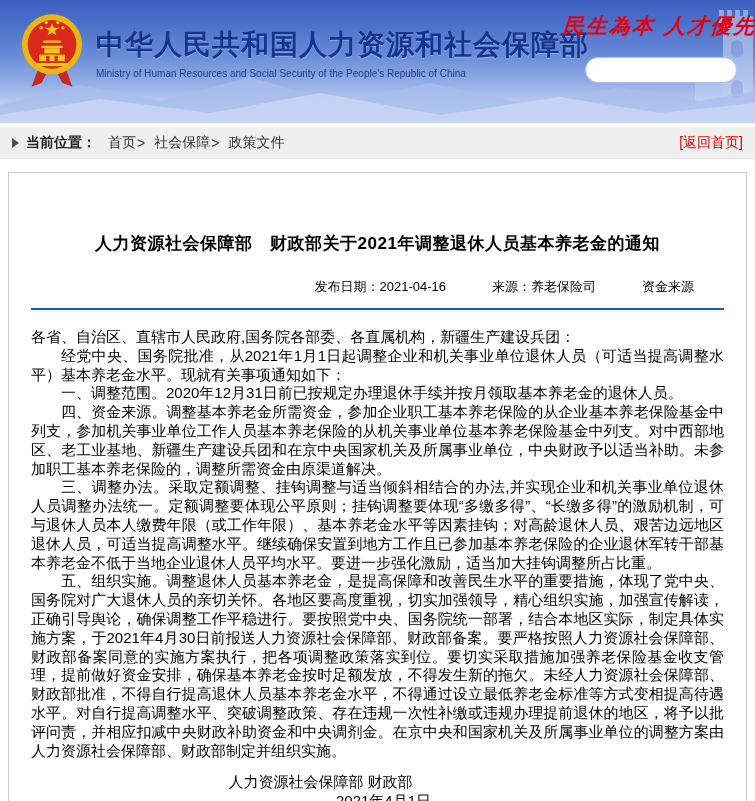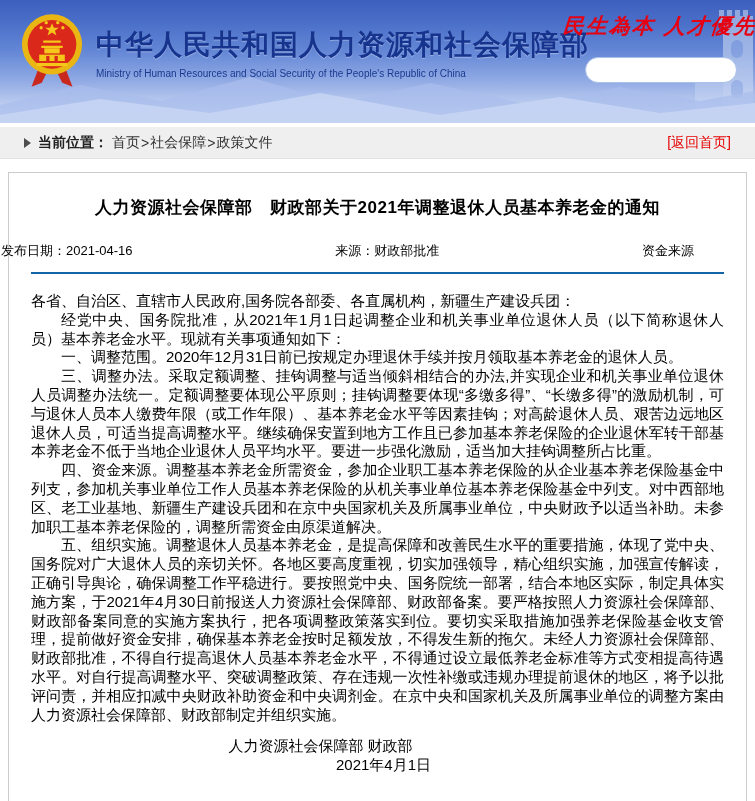--- a/index.html
+++ b/index.html
@@ -19,34 +19,34 @@
   .slogan { position:absolute; left:563px; top:12px; width:190px; font-size:21px; font-weight:bold;
     color:#e60012; font-style:italic; letter-spacing:2px; white-space:nowrap;
     font-family:"DejaVu Serif","Liberation Serif",serif; transform:skewX(-4deg); }
   .searchbox { position:absolute; left:585px; top:57px; width:152px; height:26px; background:#fff;
     border:1px solid #a9c0e8; border-radius:13px; display:flex; align-items:center; }
   .searchbox input { flex:1; border:none; outline:none; background:transparent; height:20px;
     padding:0 4px 0 12px; font-size:12px; }
 
   
   .breadcrumb-bar { width:755px; height:32px; background:#efefef; border-bottom:1px solid #e2e2e2;
-    display:flex; align-items:center; padding:0 24px; font-size:14px; color:#333; margin-top:4px; }
+    display:flex; align-items:center; padding:0 12px; font-size:14px; color:#333; margin-top:4px; }
   .tri { width:0; height:0; border-left:7px solid #4d4d4d; border-top:5px solid transparent;
     border-bottom:5px solid transparent; margin-right:7px; }
   .bc-label { font-weight:bold; color:#222; margin-right:4px; }
-  .bc-link { color:#333; text-decoration:none; cursor:pointer; }
+  .bc-link { color:#333; text-decoration:none; cursor:pointer;margin-left:8px; }
   .bc-sep { color:#333; margin:0 1px; }
   .return-home { margin-left:auto; color:#e60000; text-decoration:none; cursor:pointer; font-size:14px;text-align:right; }
 
   
   .content-box { margin:13px 8px 0 8px; width:739px; min-height:660px; background:#fff;
     border:1px solid #cccccc; padding:24px 22px 0 22px; }
   .article-title { text-align:center; font-size:17px; font-weight:bold; color:#000;
-    line-height:1.3; letter-spacing:.5px; }
-  .meta-row { display:flex; justify-content:space-between; gap:46px; margin-top:23px; font-size:13px;
+    line-height:1.3; letter-spacing:.5px;margin-top:36px; }
+  .meta-row { display:flex; justify-content:flex-end; gap:46px; margin-top:23px; font-size:13px;
     color:#000; transform:translateX(-30px); }
   .meta-row .print { cursor:pointer; }
   .blue-divider { border:none; border-top:2px solid #1464a8; margin-top:12px; }
 
   .doc { margin-top:18px; font-size:15px; line-height:18.8px; color:#000; text-align:justify; }
   .doc p { margin:0; text-indent:2em; }
   .doc p.no-indent { text-indent:0; }
 
   .sig-block { margin-top:13px; font-size:15px; color:#000; }
   .sig-line1 { text-align:center; transform:translateX(-57px); }
@@ -119,32 +119,32 @@
   <span class="bc-sep">&gt;</span>
   <a class="bc-link">政策文件</a>
   <a class="return-home">[返回首页]</a>
 </nav>
 
 <main class="content-box">
   <h1 class="article-title">人力资源社会保障部　财政部关于2021年调整退休人员基本养老金的通知</h1>
 
   <div class="meta-row">
     <span>发布日期：2021-04-16</span>
-    <span>来源：财政部批准</span>
+    <span>来源：养老保险司</span>
     <span class="print">资金来源</span>
   </div>
 
   <hr class="blue-divider">
 
   <div class="doc">
     <p class="no-indent">各省、自治区、直辖市人民政府,国务院各部委、各直属机构，新疆生产建设兵团：</p>
-    <p>经党中央、国务院批准，从2021年1月1日起调整企业和机关事业单位退休人员（以下简称退休人员）基本养老金水平。现就有关事项通知如下：</p>
+    <p>经党中央、国务院批准，从2021年1月1日起调整企业和机关事业单位退休人员（可适当提高调整水平）基本养老金水平。现就有关事项通知如下：</p>
     <p>一、调整范围。2020年12月31日前已按规定办理退休手续并按月领取基本养老金的退休人员。</p>
+    <p>四、资金来源。调整基本养老金所需资金，参加企业职工基本养老保险的从企业基本养老保险基金中列支，参加机关事业单位工作人员基本养老保险的从机关事业单位基本养老保险基金中列支。对中西部地区、老工业基地、新疆生产建设兵团和在京中央国家机关及所属事业单位，中央财政予以适当补助。未参加职工基本养老保险的，调整所需资金由原渠道解决。</p>
     <p>三、调整办法。采取定额调整、挂钩调整与适当倾斜相结合的办法,并实现企业和机关事业单位退休人员调整办法统一。定额调整要体现公平原则；挂钩调整要体现“多缴多得”、“长缴多得”的激励机制，可与退休人员本人缴费年限（或工作年限）、基本养老金水平等因素挂钩；对高龄退休人员、艰苦边远地区退休人员，可适当提高调整水平。继续确保安置到地方工作且已参加基本养老保险的企业退休军转干部基本养老金不低于当地企业退休人员平均水平。要进一步强化激励，适当加大挂钩调整所占比重。</p>
-    <p>四、资金来源。调整基本养老金所需资金，参加企业职工基本养老保险的从企业基本养老保险基金中列支，参加机关事业单位工作人员基本养老保险的从机关事业单位基本养老保险基金中列支。对中西部地区、老工业基地、新疆生产建设兵团和在京中央国家机关及所属事业单位，中央财政予以适当补助。未参加职工基本养老保险的，调整所需资金由原渠道解决。</p>
     <p>五、组织实施。调整退休人员基本养老金，是提高保障和改善民生水平的重要措施，体现了党中央、国务院对广大退休人员的亲切关怀。各地区要高度重视，切实加强领导，精心组织实施，加强宣传解读，正确引导舆论，确保调整工作平稳进行。要按照党中央、国务院统一部署，结合本地区实际，制定具体实施方案，于2021年4月30日前报送人力资源社会保障部、财政部备案。要严格按照人力资源社会保障部、财政部备案同意的实施方案执行，把各项调整政策落实到位。要切实采取措施加强养老保险基金收支管理，提前做好资金安排，确保基本养老金按时足额发放，不得发生新的拖欠。未经人力资源社会保障部、财政部批准，不得自行提高退休人员基本养老金水平，不得通过设立最低养老金标准等方式变相提高待遇水平。对自行提高调整水平、突破调整政策、存在违规一次性补缴或违规办理提前退休的地区，将予以批评问责，并相应扣减中央财政补助资金和中央调剂金。在京中央和国家机关及所属事业单位的调整方案由人力资源社会保障部、财政部制定并组织实施。</p>
 
     <div class="sig-block">
       <div class="sig-line1">人力资源社会保障部  财政部</div>
       <div class="sig-line2">2021年4月1日</div>
     </div>
   </div>
 </main>
 
 </body></html>

